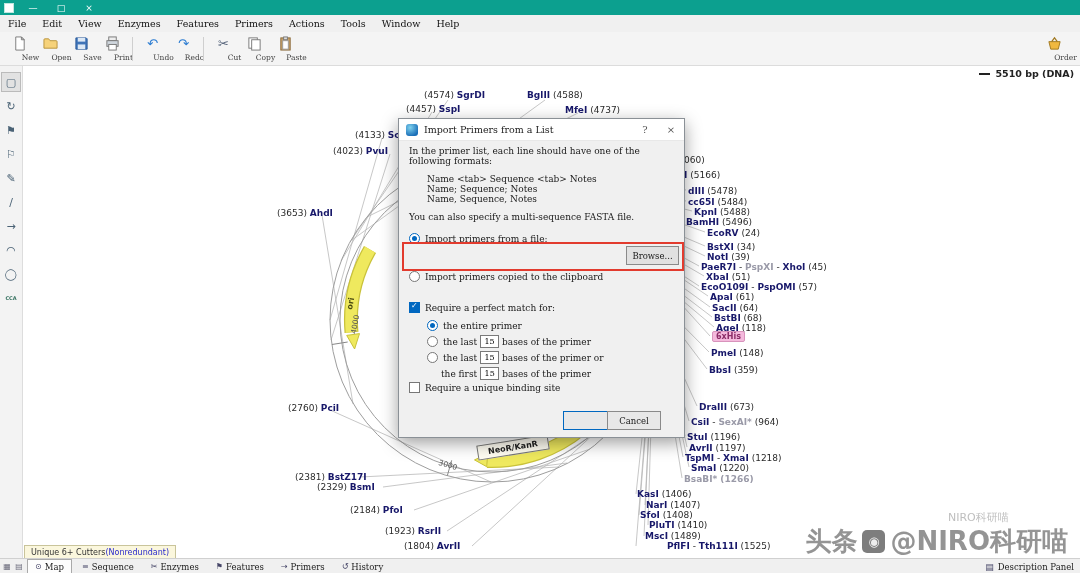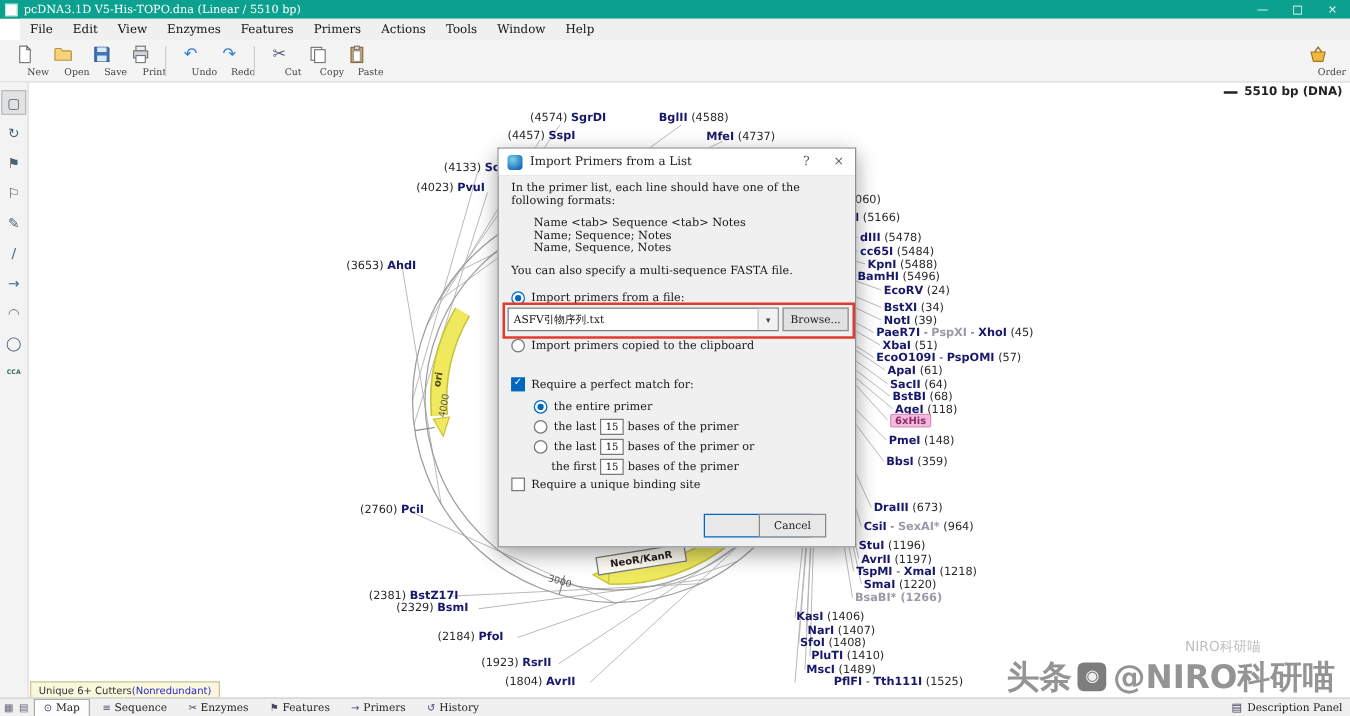--- a/index.html
+++ b/index.html
@@ -22,21 +22,21 @@
       align-items:center;justify-content:center;transform:rotate(-9deg);}
 
   
   #titlebar{position:absolute;left:0;top:0;right:0;height:15px;background:#0ca08f;color:#fff;
       display:flex;align-items:center;font-size:9px;z-index:10;}
   #titlebar .doc-ico{width:8px;height:8px;background:#fff;border:1px solid #bfe8e0;margin:0 5px 0 4px;}
   #titlebar .t-text{flex:1;}
   #titlebar .wbtn{width:28px;text-align:center;font-size:9px;cursor:default;}
 
   #menubar{position:absolute;left:0;top:15px;right:0;height:17px;background:#f0f0f0;z-index:10;
-      display:flex;align-items:center;font-size:9.5px;color:#111;border-bottom:1px solid #4d7c0f;margin-left:16px;}
+      display:flex;align-items:center;font-size:9.5px;color:#111;border-bottom:1px solid #4d7c0f;}
   .menu-item{padding:1px 8px;}
 
   #toolbar{position:absolute;left:0;top:32px;right:0;height:33px;background:#f4f4f4;z-index:10;
       border-bottom:1px solid #dcdcdc;display:flex;align-items:center;padding-left:4px;}
   .tb-btn{width:31px;display:flex;flex-direction:column;align-items:center;justify-content:center;color:#333;}
   .tb-btn .tb-ico{width:16px;height:16px;display:flex;align-items:center;justify-content:center;}
   .tb-btn .tb-ico svg{width:15px;height:15px;}
   .tb-btn .tb-glyph{font-size:13px;line-height:15px;font-family:"DejaVu Sans",sans-serif;}
   .tb-btn .tb-label{font-size:7.5px;margin-top:1px;color:#444;margin-left:22px;}
   .tb-sep{width:1px;height:24px;background:#cfcfcf;margin:0 4px;}
@@ -224,21 +224,20 @@
       </div>
     <div id="tick-labels">
         <span class="tick-label" style="left: 440px; top: 458px; transform: rotate(16deg);">3000</span>
         <span class="tick-label" style="left: 349px; top: 333px; transform: rotate(-80deg);">4000</span>
       </div>
     <div id="neo-label">NeoR/KanR</div>
   </div>
 
   <div id="titlebar">
     <span class="doc-ico"></span>
-    <span class="t-text">pcDNA3.1D V5-His-TOPO.dna  (Linear / 5510 bp)</span>
     <span class="wbtn">—</span>
     <span class="wbtn">□</span>
     <span class="wbtn close">×</span>
   </div>
 
   <div id="menubar">
       <span class="menu-item">File</span>
       <span class="menu-item">Edit</span>
       <span class="menu-item">View</span>
       <span class="menu-item">Enzymes</span>
@@ -410,24 +409,20 @@
     <div class="dlg-row" style="left:28px;top:65px">Name; Sequence; Notes</div>
     <div class="dlg-row" style="left:28px;top:75px">Name, Sequence, Notes</div>
     <div class="dlg-row" style="left:10px;top:93px">You can also specify a multi-sequence FASTA file.</div>
 
     <div class="dlg-row" style="left:10px;top:114px">
       <span class="radio sel"></span>
       <span>Import primers from a file:</span>
     </div>
 
     <div class="redbox"></div>
-    <div class="combo">
-      <span class="combo-text">ASFV引物序列.txt</span>
-      <span class="combo-arrow">▾</span>
-    </div>
     <div class="browse">Browse...</div>
 
     <div class="dlg-row" style="left:10px;top:152px">
       <span class="radio"></span>
       <span>Import primers copied to the clipboard</span>
     </div>
 
     <div class="dlg-row" style="left:10px;top:183px">
       <span class="chk sel"></span>
       <span>Require a perfect match for:</span>

